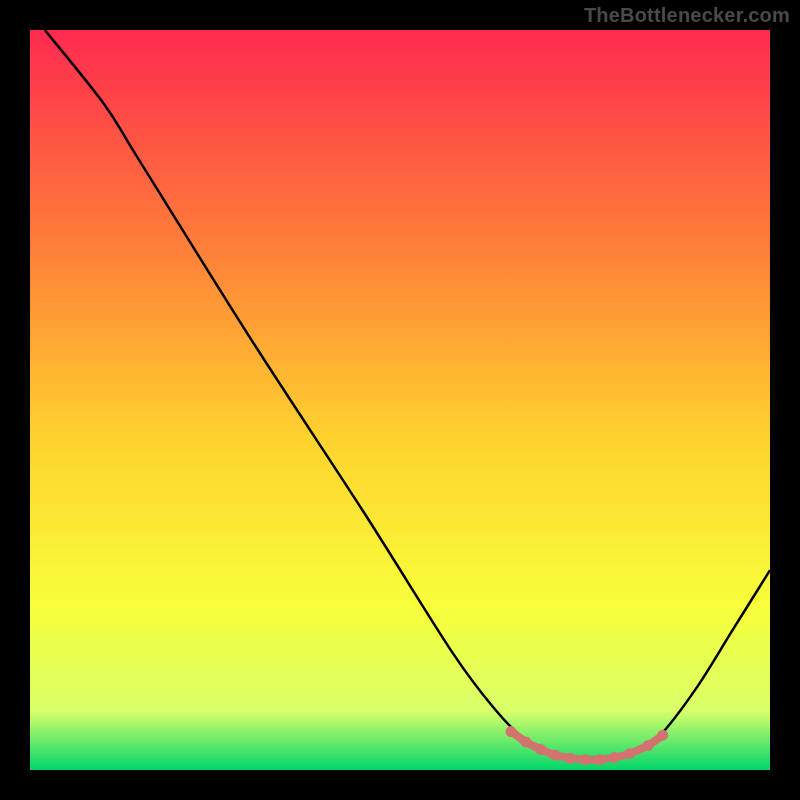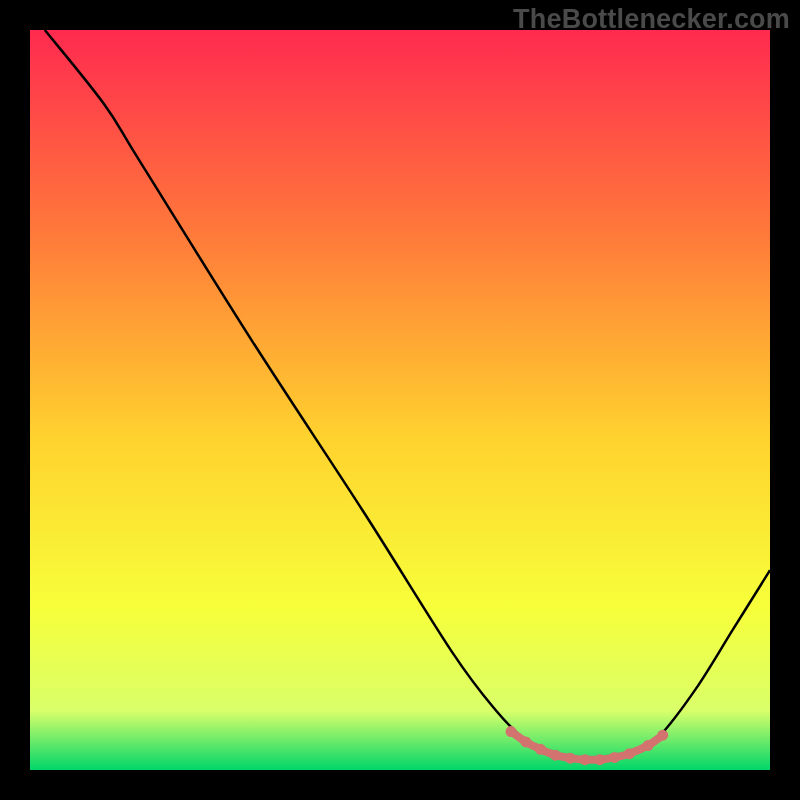--- a/index.html
+++ b/index.html
@@ -8,21 +8,21 @@
     position: relative;
     width: 800px;
     height: 800px;
     background: #000;
   }
   .watermark {
     position: absolute;
     top: 4px;
     right: 10px;
     font-family: Arial, Helvetica, sans-serif;
-    font-size: 27px;
+    font-size: 20px;
     font-weight: 600;
     color: #4a4a4a;
     letter-spacing: 0.2px;
     z-index: 10;
   }
   .plot {
     position: absolute;
     left: 30px;
     top: 30px;
     width: 740px;

